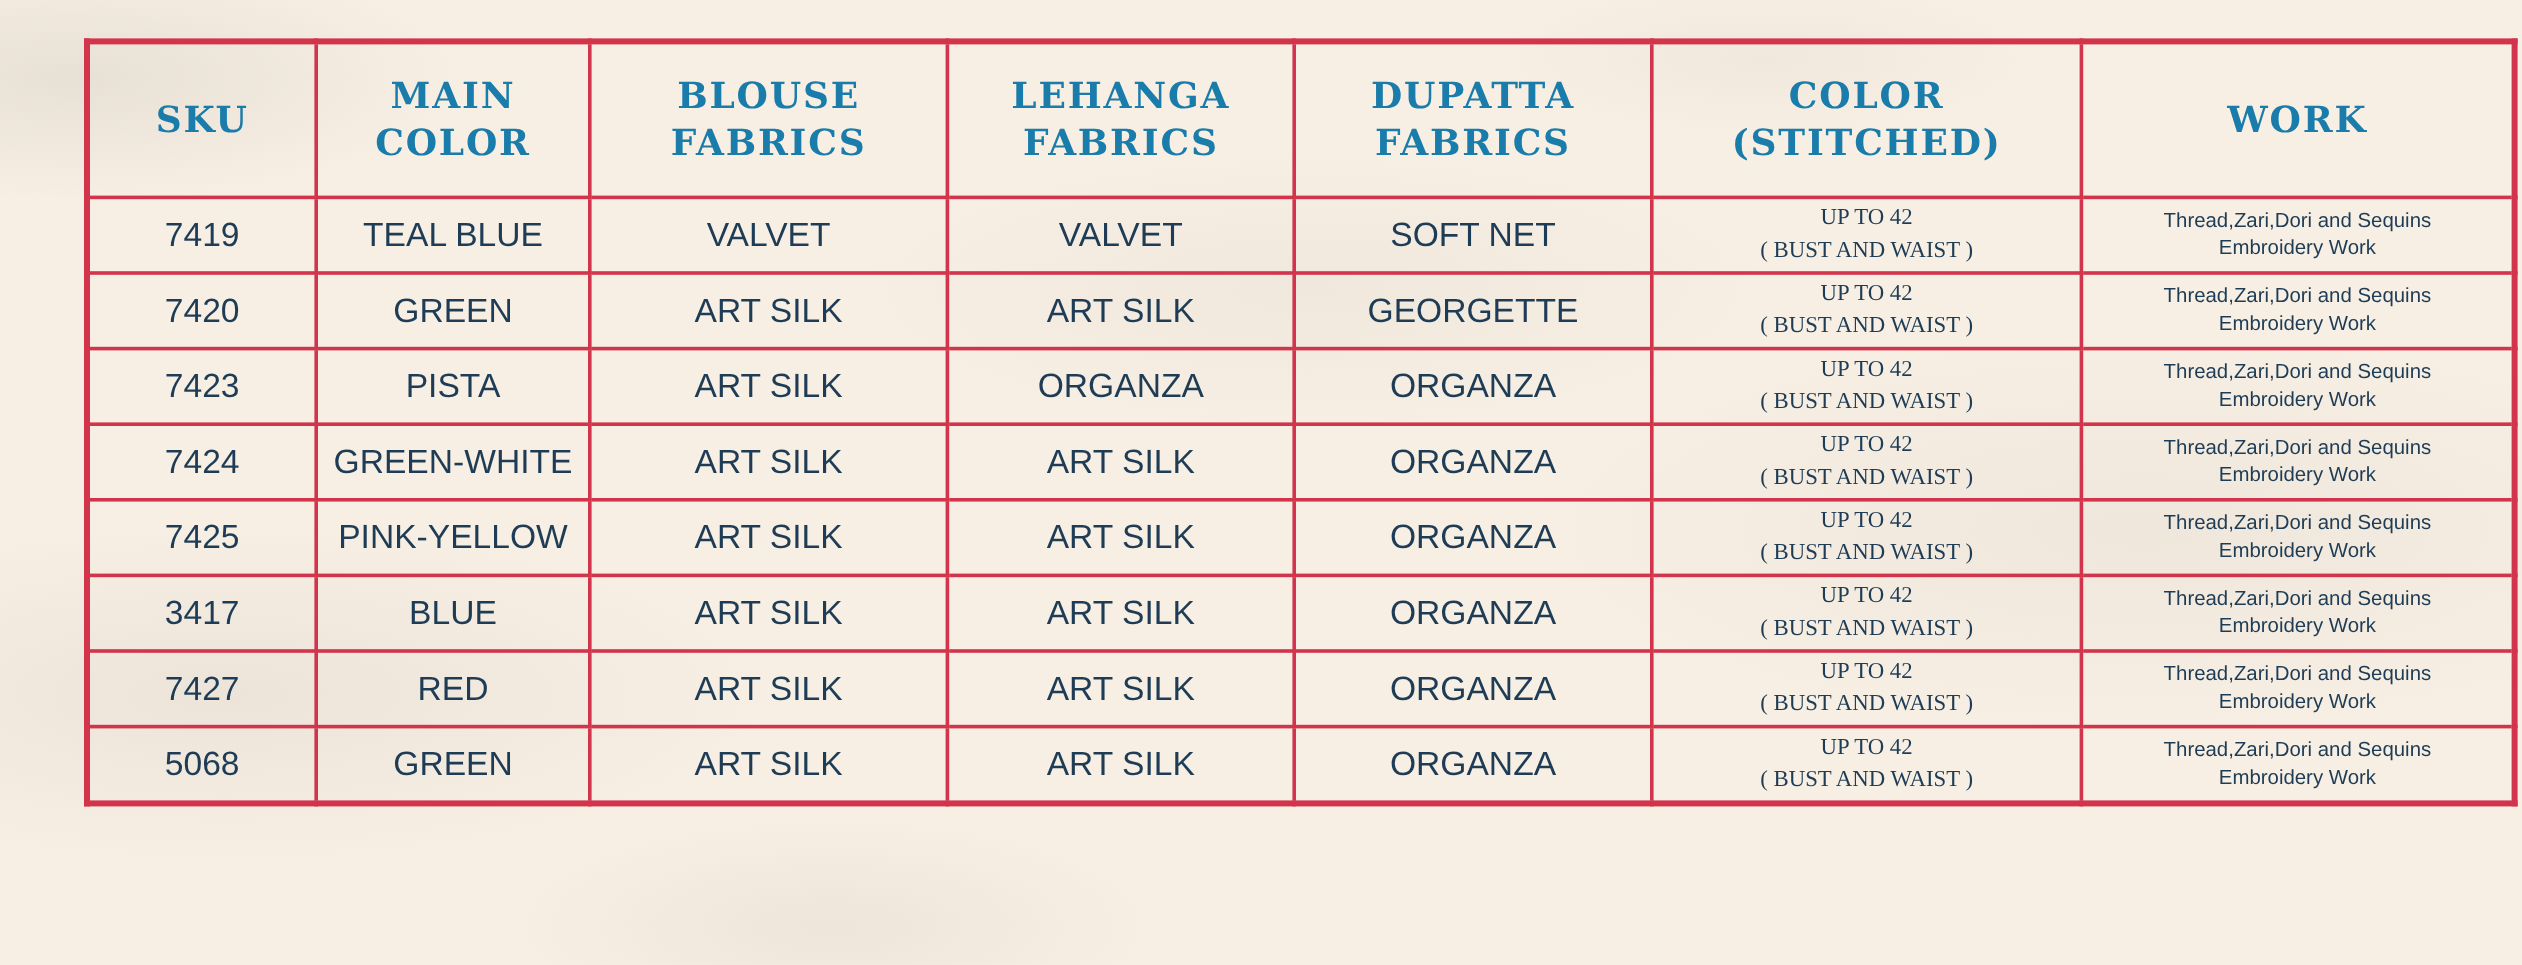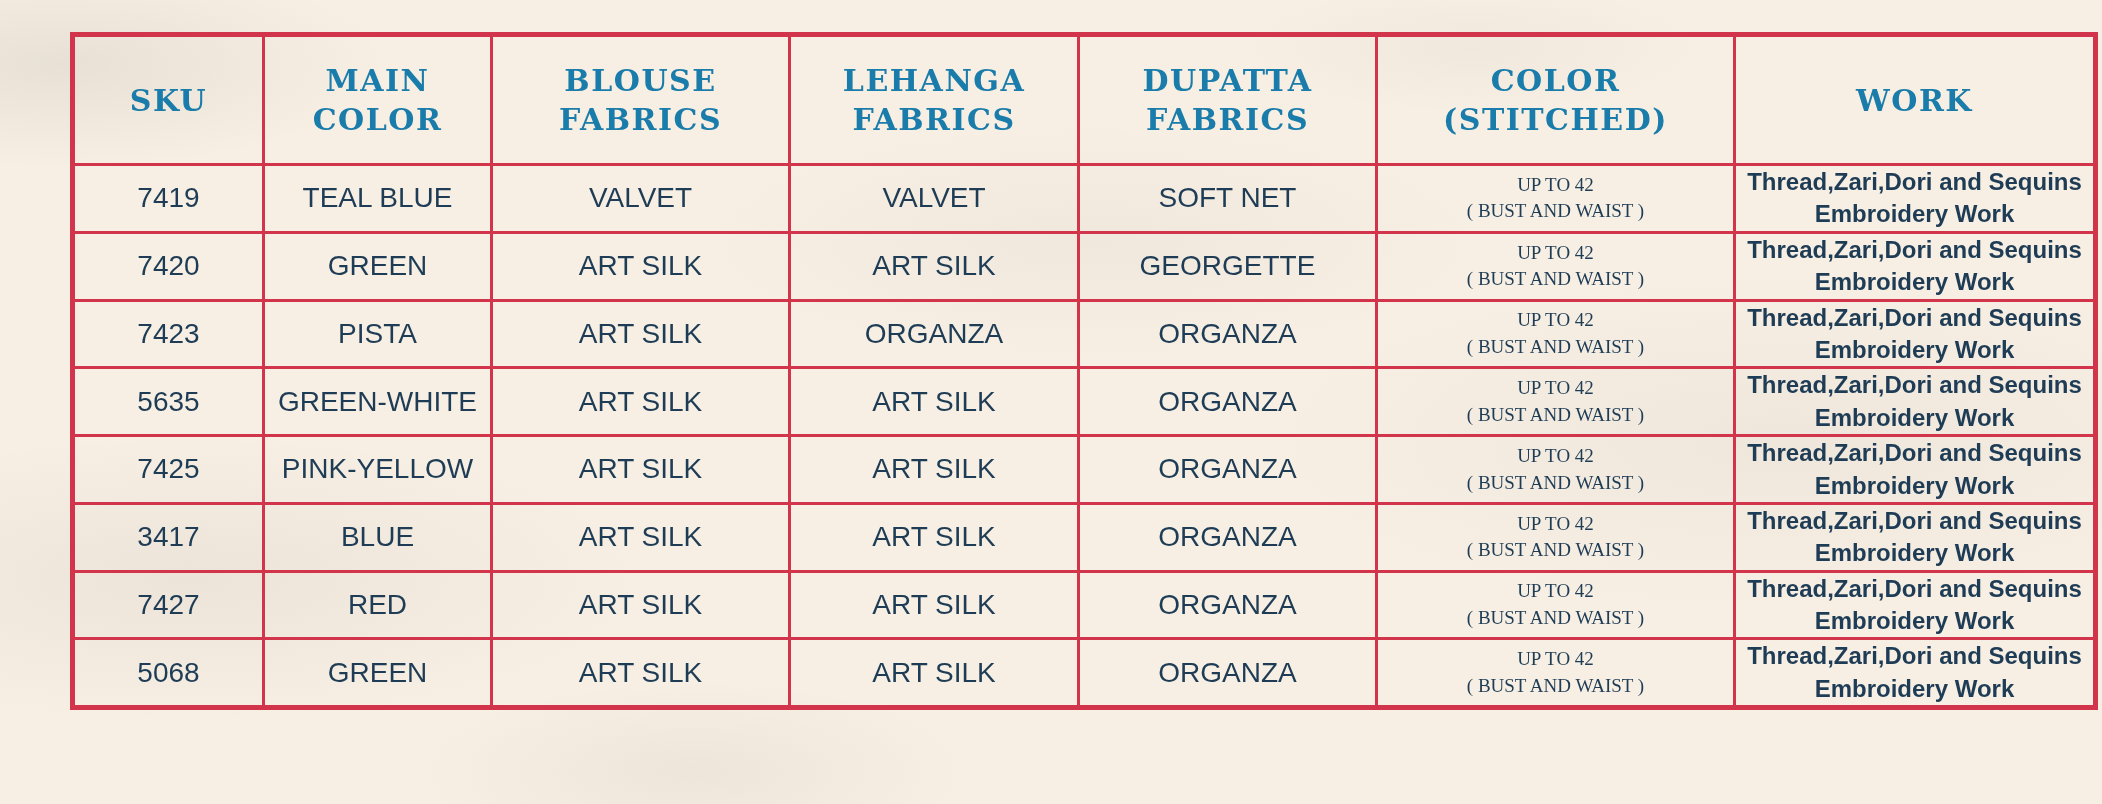--- a/index.html
+++ b/index.html
@@ -58,23 +58,23 @@
     color: var(--body-navy);
     line-height: 1.15;
   }
   tbody td.col-size_stitched {
     font-size: 19px;
     line-height: 1.4;
     font-weight: 500;
     font-family: Liberation Serif, serif;
   }
   tbody td.col-work {
-    font-size: 24px;
+    font-size: 17px;
     line-height: 1.35;
-    font-weight: 700;
+    font-weight: 400;
   }
 </style>
 </head>
 <body style="background-color: rgb(247, 239, 227);">
 
 <div class="page">
   <table class="spec-table">
     <colgroup id="colgroup">
         <col style="width: 191px;">
         <col style="width: 228px;">
@@ -128,21 +128,21 @@
           <td class="col-main_color">PISTA</td>
           <td class="col-blouse_fabrics">ART SILK</td>
           <td class="col-lehanga_fabrics">ORGANZA</td>
           <td class="col-dupatta_fabrics">ORGANZA</td>
           <td class="col-size_stitched">UP TO 42
 ( BUST AND WAIST )</td>
           <td class="col-work">Thread,Zari,Dori and Sequins
 Embroidery Work</td>
         </tr>
         <tr>
-          <td class="col-sku">5635</td>
+          <td class="col-sku">7424</td>
           <td class="col-main_color">GREEN-WHITE</td>
           <td class="col-blouse_fabrics">ART SILK</td>
           <td class="col-lehanga_fabrics">ART SILK</td>
           <td class="col-dupatta_fabrics">ORGANZA</td>
           <td class="col-size_stitched">UP TO 42
 ( BUST AND WAIST )</td>
           <td class="col-work">Thread,Zari,Dori and Sequins
 Embroidery Work</td>
         </tr>
         <tr>

